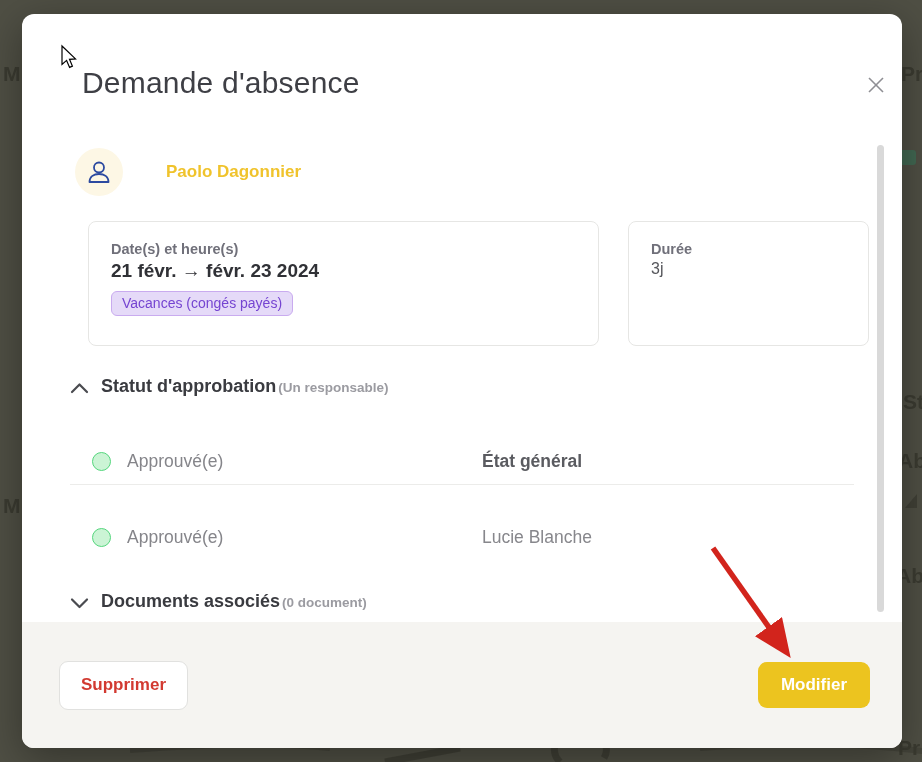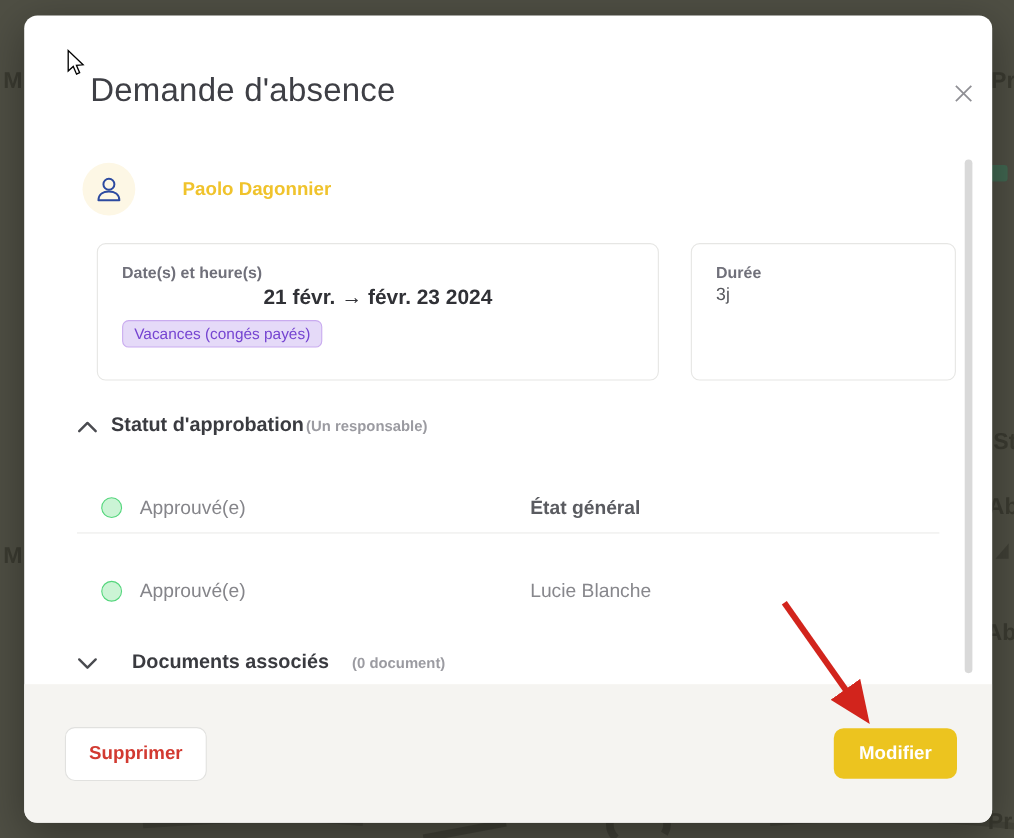--- a/index.html
+++ b/index.html
@@ -95,21 +95,20 @@
   .card-label {
     font-size: 14.5px;
     font-weight: 700;
     color: #70707a;
     margin-bottom: 3px;
   }
   .card-value-strong {
     font-size: 19px;
     font-weight: 700;
     color: #303136;
-    text-align: center;
   }
   .card-value {
     font-size: 16px;
     font-weight: 400;
     color: #55565b;
     margin-top: 2px;
   }
   .leave-badge {
     display: inline-block;
     margin-top: 9px;
@@ -288,21 +287,21 @@
   </div>
 
   <div class="row-divider"></div>
 
   <div class="approval-row" style="top:501px; height:44px;">
     <span class="status-circle"></span>
     <span class="status-label">Approuvé(e)</span>
     <span class="approver normal">Lucie Blanche</span>
   </div>
 
-  <div class="section-header" style="top:577px;gap:19px;">
+  <div class="section-header" style="top:577px;">
     <span class="chev">
       <svg width="19" height="12" viewBox="0 0 19 12">
           <polyline points="2,2.5 9.5,10 17,2.5" fill="none" stroke="#4a4b50" stroke-width="2.2" stroke-linecap="round" stroke-linejoin="round"></polyline>
         </svg>
     </span>
     <span class="section-title">Documents associés</span>
     <span class="section-sub">(0 document)</span>
   </div>
 
   <div class="modal-footer">

